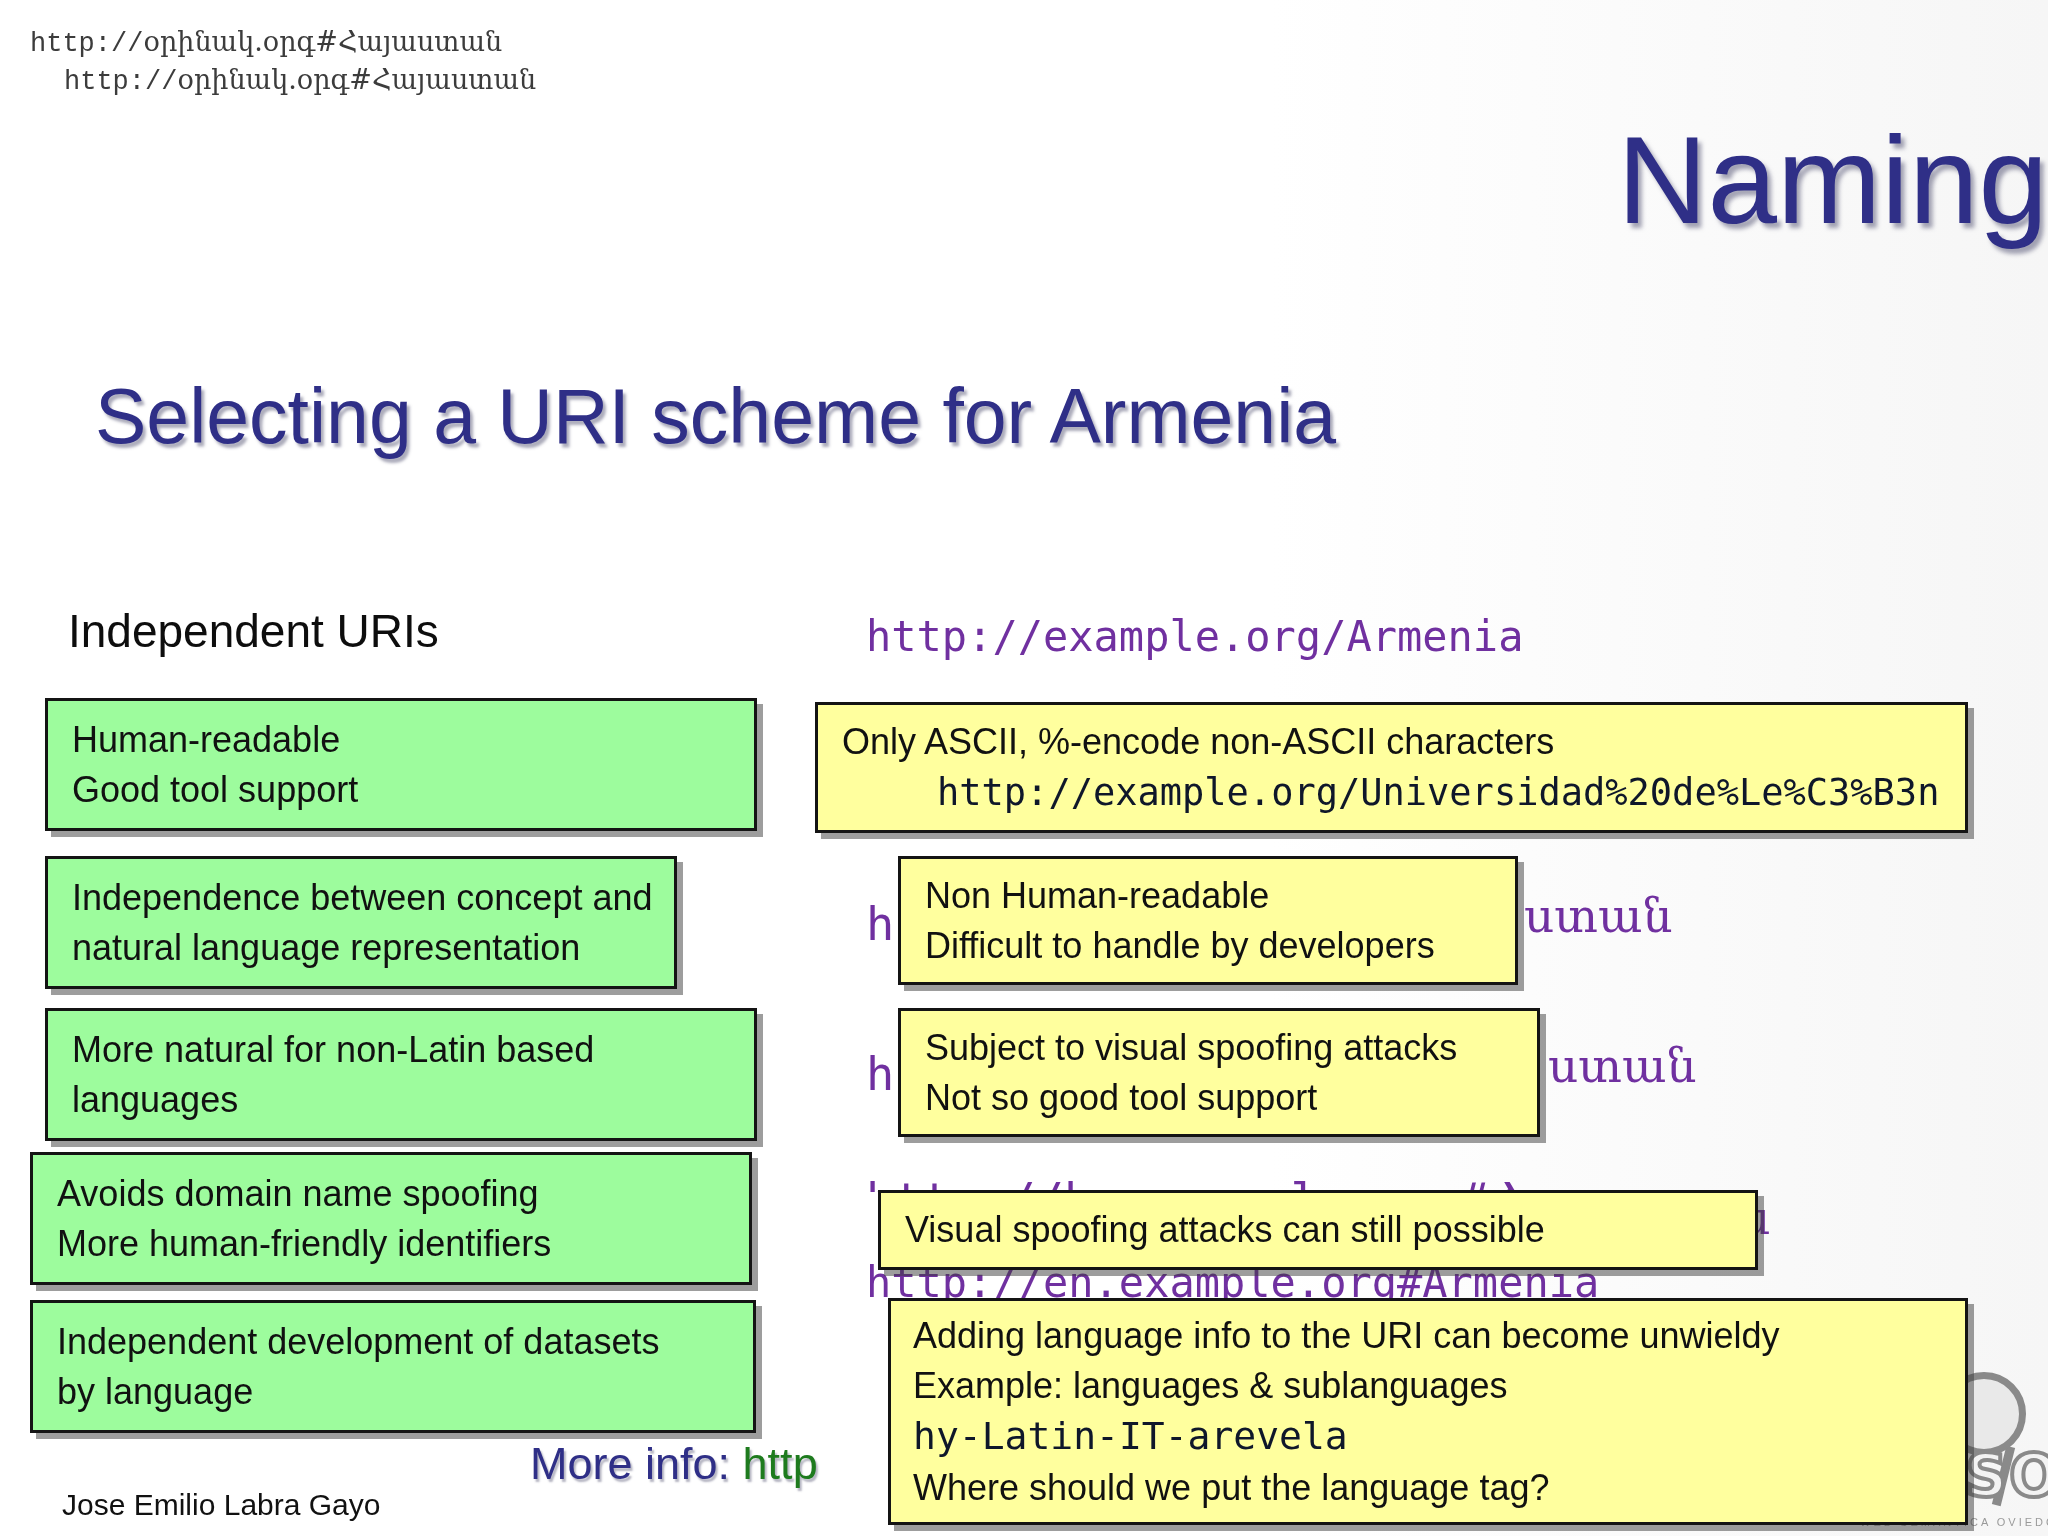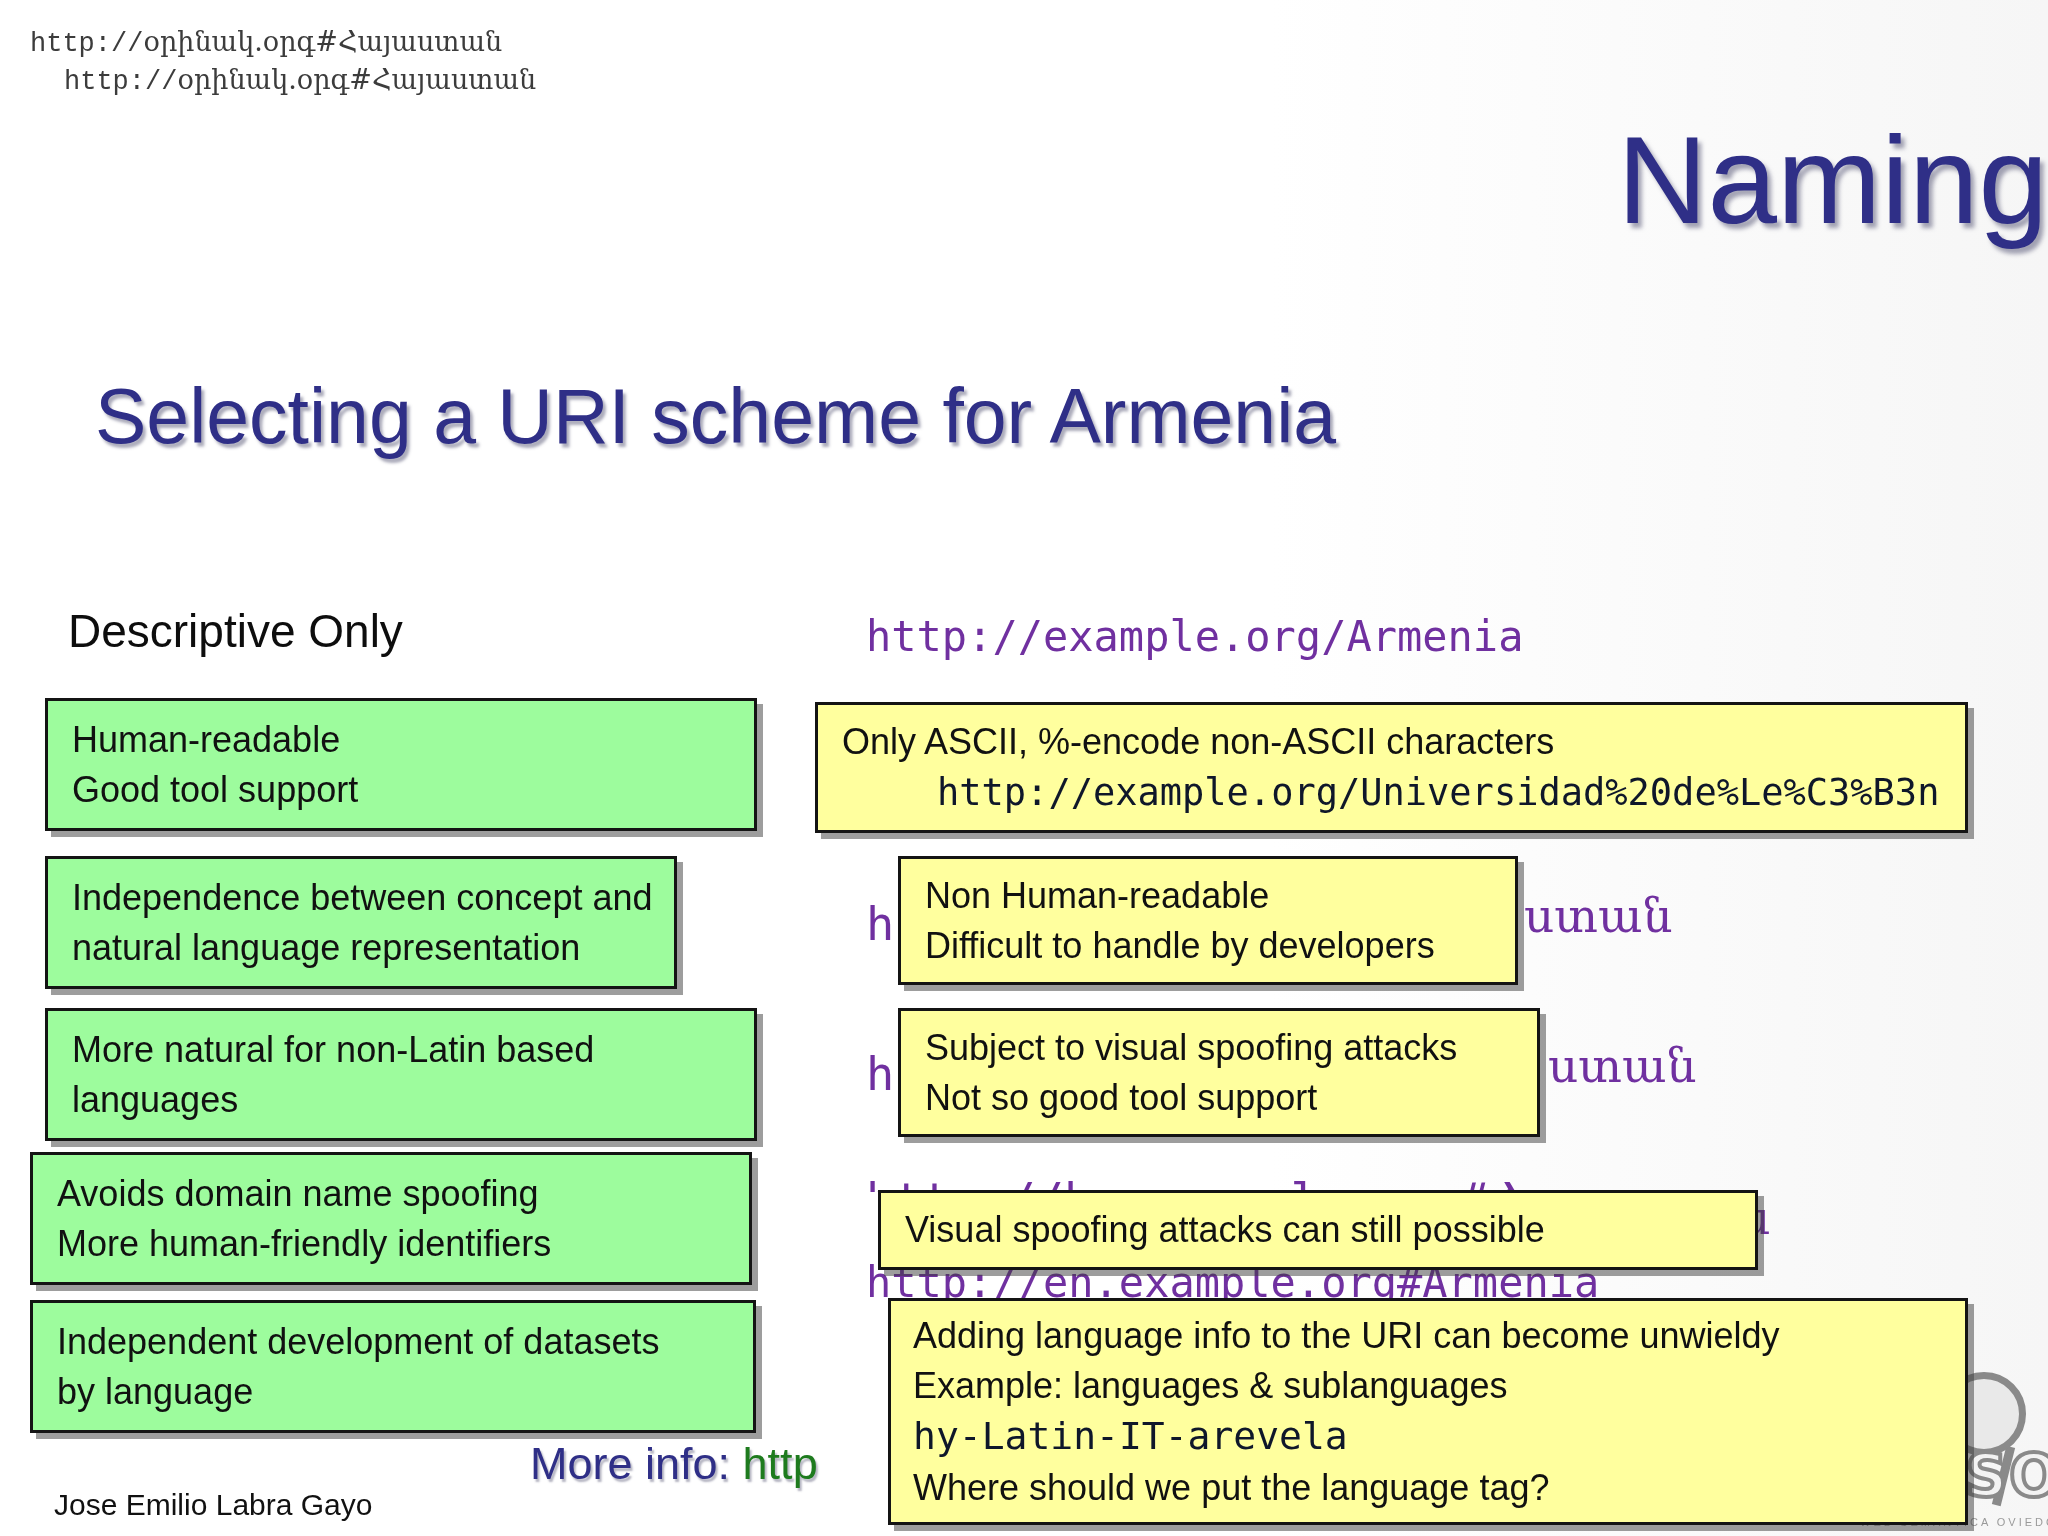--- a/index.html
+++ b/index.html
@@ -39,21 +39,21 @@
   .sliver{overflow:hidden;height:20px;width:700px;z-index:1;}
   .sliver .uri-inner{font-family:"DejaVu Sans Mono",monospace;font-size:47px;
                      color:#7030a0;white-space:nowrap;display:block;}
 
   
   .more-info{left:530px;top:1438px;font-size:45px;color:#2f2f87;
              text-shadow:2px 3px 2px rgba(90,90,120,.45);white-space:nowrap;z-index:2;}
   .more-info .link{color:#1e7b1e;}
   .link-sliver{left:905px;top:1508px;width:620px;height:8px;z-index:2;
     background:repeating-linear-gradient(90deg,#2b5c2b 0 24px,transparent 24px 38px);}
-  .author{left:54px;top:1488px;font-size:30px;color:#111;z-index:2;}
+  .author{left:62px;top:1488px;font-size:30px;color:#111;z-index:2;}
 
   
   .weso{right:0;bottom:0;width:190px;height:160px;z-index:1;}
   .balloon{position:absolute;right:22px;top:-4px;width:84px;height:84px;border-radius:50%;
            background:#e9e9e9;border:7px solid #8a8a8a;box-sizing:border-box;}
   .stick{position:absolute;right:40px;top:70px;width:9px;height:60px;background:#8a8a8a;
          transform:rotate(14deg);}
   .stick2{position:absolute;right:96px;top:52px;width:8px;height:34px;background:#8a8a8a;
          transform:rotate(58deg);}
   .weso-word{position:absolute;left:0;bottom:26px;font-size:58px;font-weight:bold;
@@ -70,21 +70,21 @@
   <div class="abs top-url" style="left:30px;top:26px;">
     <span class="lat">http://</span><span class="arm">օրինակ.օրգ#Հայաստան</span>
   </div>
   <div class="abs top-url" style="left:64px;top:64px;">
     <span class="lat">http://</span><span class="arm">օրինակ.օրգ#Հայաստան</span>
   </div>
 
   <div class="abs main-title">Naming</div>
   <div class="abs sub-title">Selecting a URI scheme for Armenia</div>
 
-  <div class="abs section-heading">Descriptive Only</div>
+  <div class="abs section-heading">Independent URIs</div>
 
   <div class="abs pro-box" style="left:45px;top:698px;width:712px;">
     <span class="box-line">Human-readable</span>
     <span class="box-line">Good tool support</span>
   </div>
   <div class="abs pro-box" style="left:45px;top:856px;width:632px;">
     <span class="box-line">Independence between concept and</span>
     <span class="box-line">natural language representation</span>
   </div>
   <div class="abs pro-box" style="left:45px;top:1008px;width:712px;">

